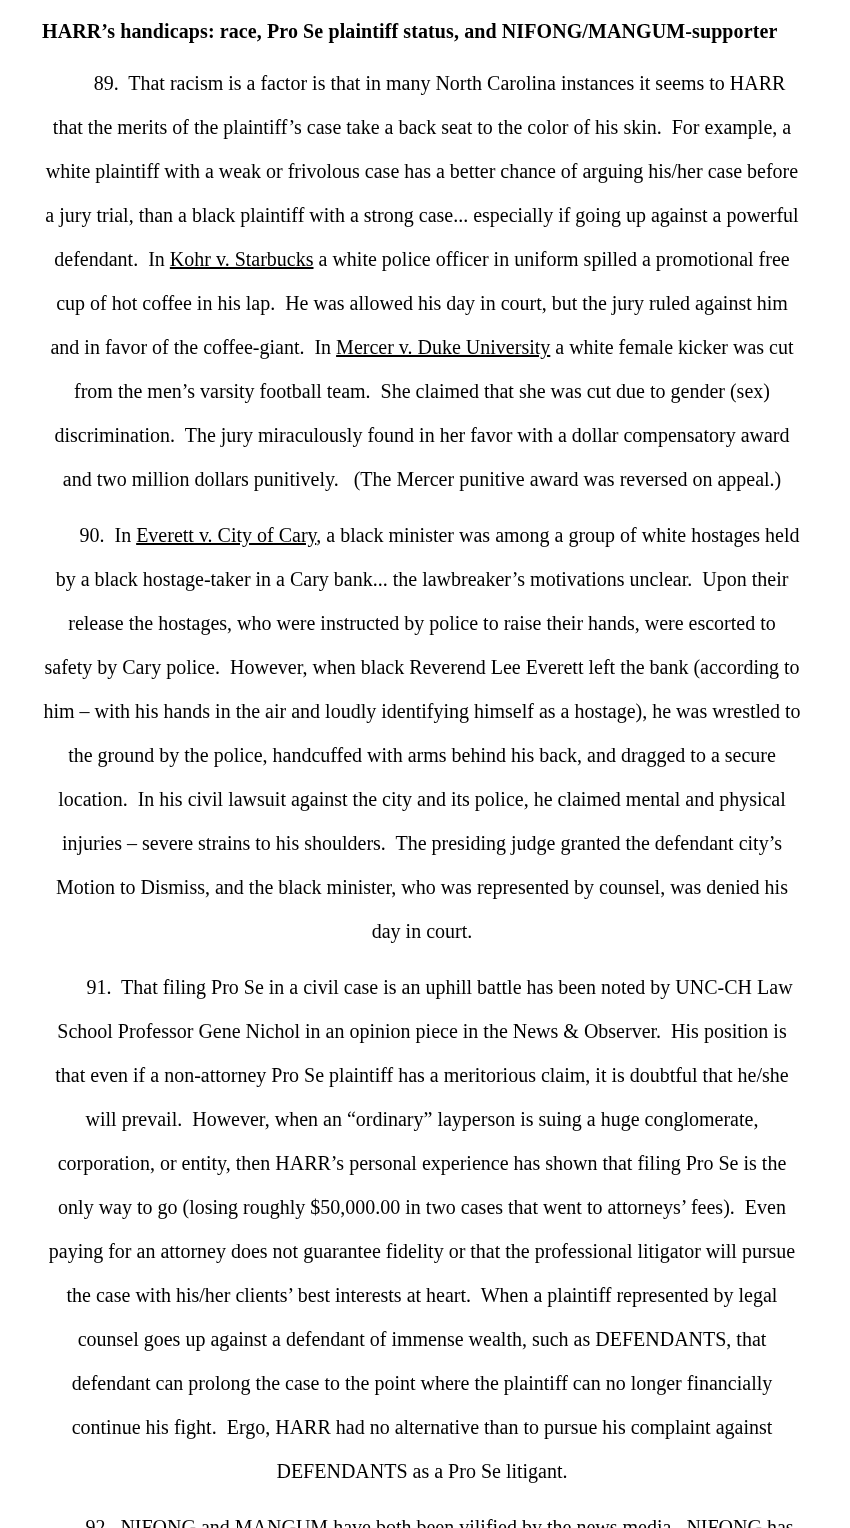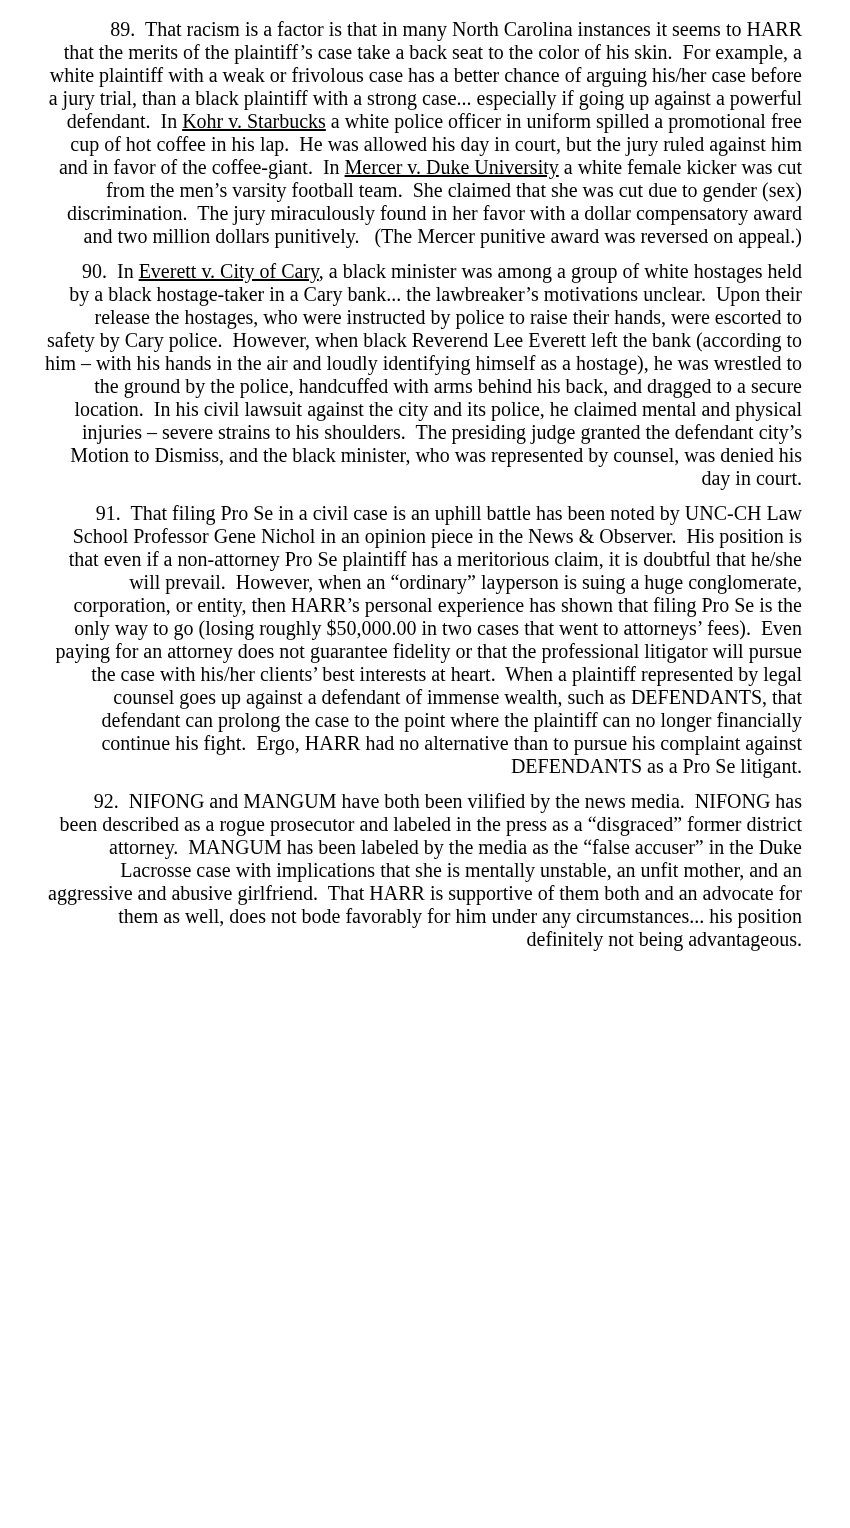--- a/index.html
+++ b/index.html
@@ -18,33 +18,34 @@
   }
   .heading {
     font-size: 20px;
     font-weight: bold;
     line-height: 26px;
     margin: 0 0 17px 0;
     letter-spacing: 0.1px;
   }
   .para {
     font-size: 20px;
-    line-height: 23px;
+    line-height: 44px;
     margin: 0 0 12px 0;
     text-indent: 35px;
     white-space: pre-wrap;
-    text-align: right;
+    text-align: center;
   }
   .para:last-child { margin-bottom: 0; }
   .seg-underline { text-decoration: underline; }
   .seg-italic { }
 </style>
 </head>
 <body>
 
 <div class="page">
+  <h1 class="heading">HARR’s handicaps: race, Pro Se plaintiff status, and NIFONG/MANGUM-supporter</h1>
   <div id="paragraphs">
       <p class="para"><span>89.  That racism is a factor is that in many North Carolina instances it seems to HARR that the merits of the plaintiff’s case take a back seat to the color of his skin.  For example, a white plaintiff with a weak or frivolous case has a better chance of arguing his/her case before a jury trial, than a black plaintiff with a strong case... especially if going up against a powerful defendant.  In </span><span class="seg-underline">Kohr v. Starbucks</span><span> a white police officer in uniform spilled a promotional free cup of hot coffee in his lap.  He was allowed his day in court, but the jury ruled against him and in favor of the coffee-giant.  In </span><span class="seg-underline">Mercer v. Duke University</span><span> a white female kicker was cut from the men’s varsity football team.  She claimed that she was cut due to gender (sex) discrimination.  The jury miraculously found in her favor with a dollar compensatory award and two million dollars punitively.   (The Mercer punitive award was reversed on appeal.)</span></p>
       <p class="para"><span>90.  In </span><span class="seg-underline">Everett v. City of Cary</span><span>, a black minister was among a group of white hostages held by a black hostage-taker in a Cary bank... the lawbreaker’s motivations unclear.  Upon their release the hostages, who were instructed by police to raise their hands, were escorted to safety by Cary police.  However, when black Reverend Lee Everett left the bank (according to him – with his hands in the air and loudly identifying himself as a hostage), he was wrestled to the ground by the police, handcuffed with arms behind his back, and dragged to a secure location.  In his civil lawsuit against the city and its police, he claimed mental and physical injuries – severe strains to his shoulders.  The presiding judge granted the defendant city’s Motion to Dismiss, and the black minister, who was represented by counsel, was denied his day in court.</span></p>
       <p class="para"><span>91.  That filing Pro Se in a civil case is an uphill battle has been noted by UNC-CH Law School Professor Gene Nichol in an opinion piece in the </span><span class="seg-italic">News &amp; Observer</span><span>.  His position is that even if a non-attorney Pro Se plaintiff has a meritorious claim, it is doubtful that he/she will prevail.  However, when an “ordinary” layperson is suing a huge conglomerate, corporation, or entity, then HARR’s personal experience has shown that filing Pro Se is the only way to go (losing roughly $50,000.00 in two cases that went to attorneys’ fees).  Even paying for an attorney does not guarantee fidelity or that the professional litigator will pursue the case with his/her clients’ best interests at heart.  When a plaintiff represented by legal counsel goes up against a defendant of immense wealth, such as DEFENDANTS, that defendant can prolong the case to the point where the plaintiff can no longer financially continue his fight.  Ergo, HARR had no alternative than to pursue his complaint against DEFENDANTS as a Pro Se litigant.</span></p>
       <p class="para"><span>92.  NIFONG and MANGUM have both been vilified by the news media.  NIFONG has been described as a rogue prosecutor and labeled in the press as a “disgraced” former district attorney.  MANGUM has been labeled by the media as the “false accuser” in the Duke Lacrosse case with implications that she is mentally unstable, an unfit mother, and an aggressive and abusive girlfriend.  That HARR is supportive of them both and an advocate for them as well, does not bode favorably for him under any circumstances... his position definitely not being advantageous.</span></p>
     </div>
 </div>
 
 </body></html>

